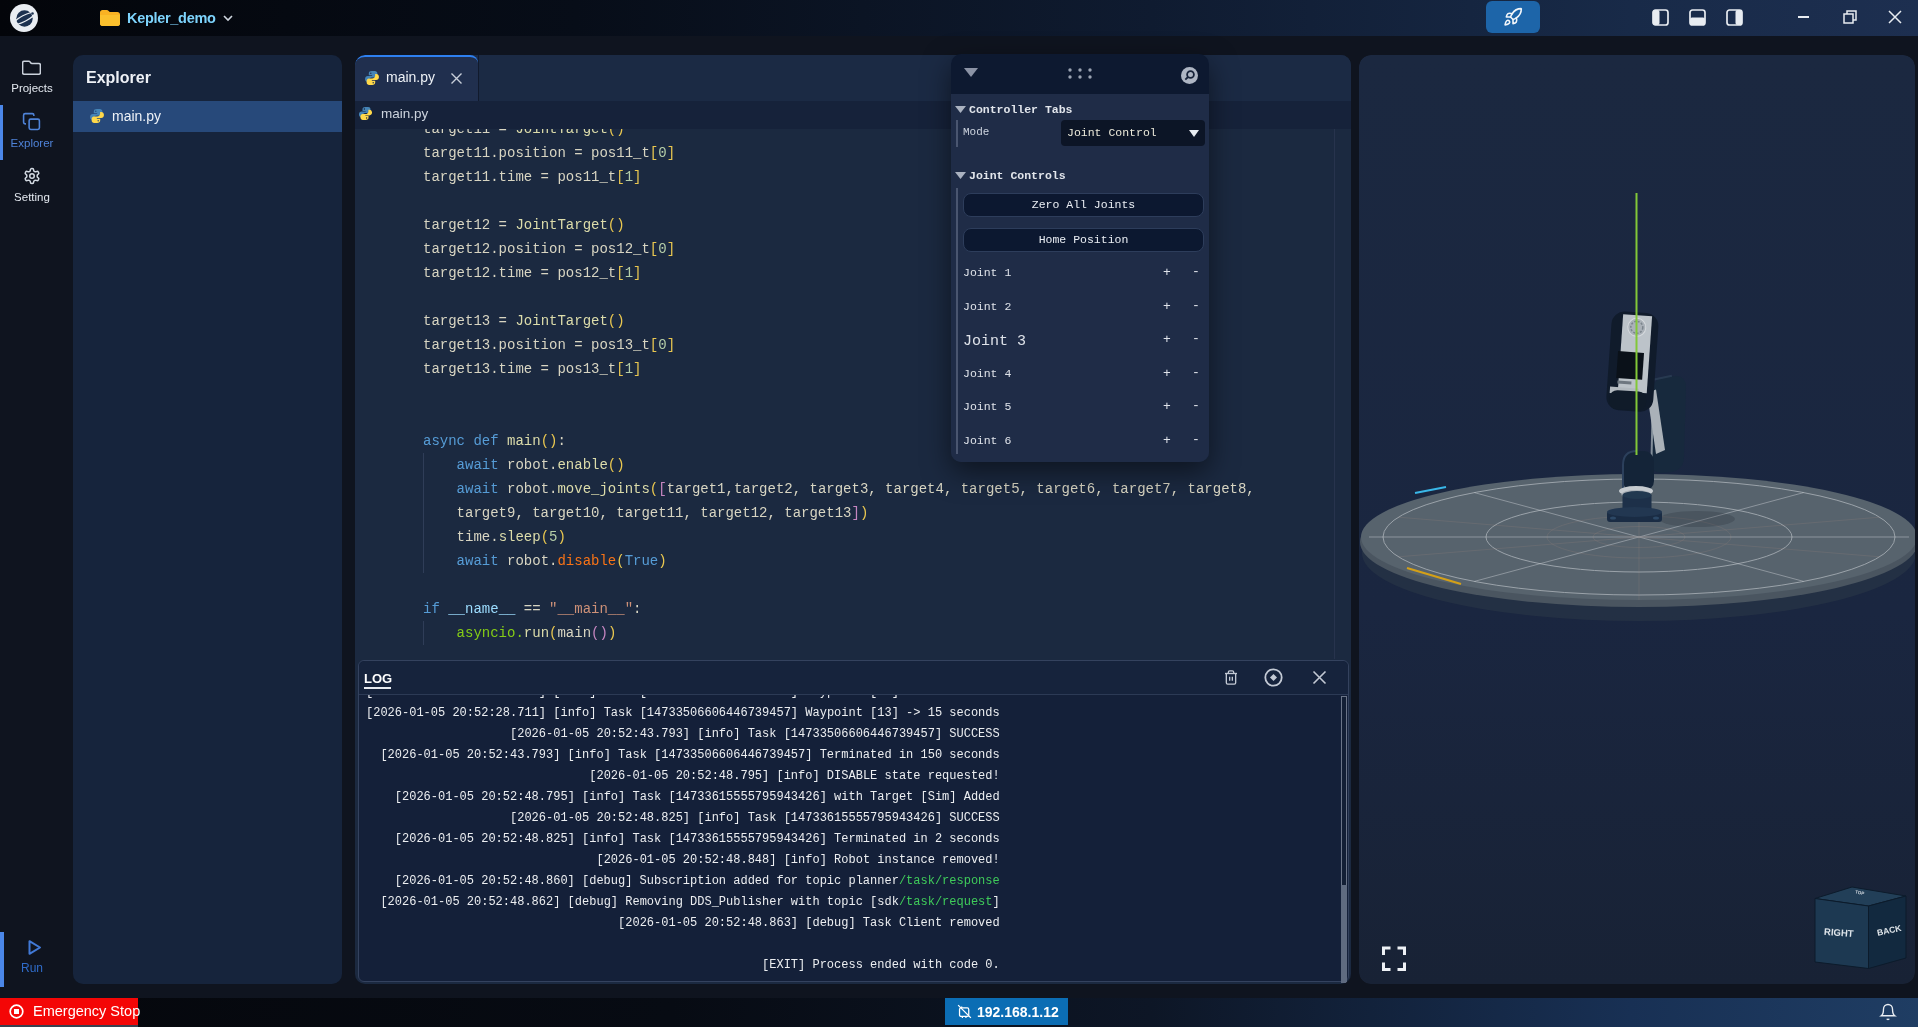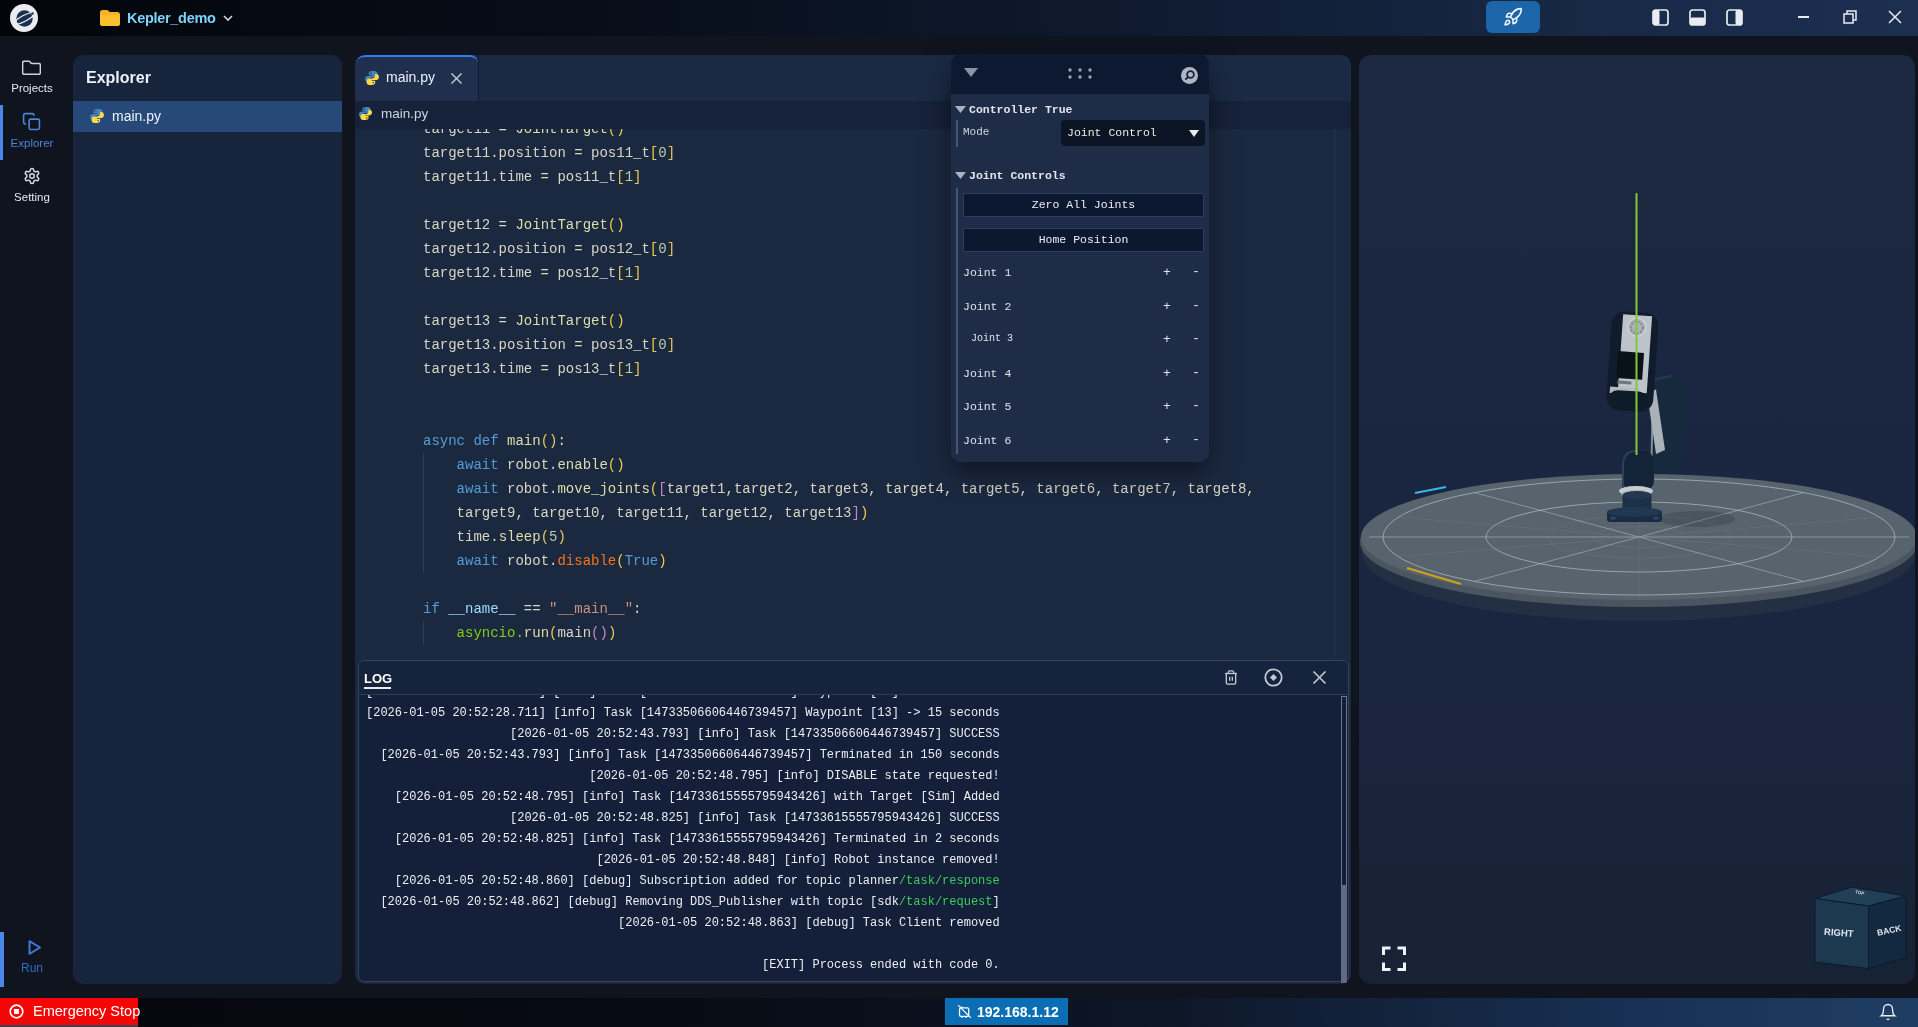--- a/index.html
+++ b/index.html
@@ -14,21 +14,21 @@
 #tab1{left:0;top:0;width:123px;height:46px;background:#202f4e;border-top:2.5px solid #2e80f0;border-radius:10px 8px 0 0;box-sizing:border-box;}
 #tabsep{left:122.5px;top:0;width:1.5px;height:46px;background:#111a2d;}
 #breadcrumb{left:0;top:46px;width:996px;height:28px;background:#16223a;}
 #viewport{left:1359px;top:55px;width:556px;height:929px;}
 #ctrlpanel{left:951px;top:54px;width:258px;height:408px;border-radius:10px;
 box-shadow:0 10px 28px rgba(0,0,0,.5);z-index:30;}
 #ctrlhead{left:0;top:0;width:258px;height:40px;background:#0d1930;border-radius:10px 10px 0 0;}
 #ctrlbody{left:0;top:40px;width:258px;height:368px;background:#1f2c47;border-radius:0 0 10px 10px;}
 #statusbar{left:0;top:998px;width:1918px;height:29px;
 background:linear-gradient(90deg,#05070c 0%,#070b13 35%,#0d1626 60%,#183054 85%,#1f3d63 100%);}
-.cbtn{background:#0c1830;border:1px solid #2d3d5b;border-radius:1px;box-sizing:border-box;
+.cbtn{background:#0c1830;border:1px solid #2d3d5b;border-radius:8px;box-sizing:border-box;
 color:#e9edf3;text-align:center;font-size:11.5px;}
 </style>
 </head>
 <body>
 
 <div class="abs" id="titlebar"></div>
 <svg class="abs" style="left:10px;top:4px" width="28" height="28" viewBox="0 0 28 28">
  <circle cx="14" cy="14" r="14" fill="#e9edf2"></circle>
  <circle cx="14.5" cy="14.5" r="8.2" fill="#1c3150"></circle>
  <ellipse cx="14.2" cy="14.4" rx="11.5" ry="3" fill="none" stroke="#e9edf2" stroke-width="1.2" transform="rotate(-28 14.2 14.4)"></ellipse>
@@ -203,21 +203,21 @@
       </g>
  </svg>
  <svg class="abs" style="left:230px;top:13px" width="17" height="17" viewBox="0 0 17 17">
   <circle cx="8.5" cy="8.5" r="8.5" fill="#aeb6c4"></circle>
   <circle cx="9.5" cy="7.5" r="3.4" fill="none" stroke="#17233a" stroke-width="1.8"></circle>
   <path d="M7 10l-2.7 2.7" stroke="#17233a" stroke-width="1.8"></path>
  </svg>
  <svg class="abs" style="left:4px;top:52px" width="11" height="7" viewBox="0 0 11 7">
       <path d="M0 0h11L5.5 7z" fill="#aab2c0"></path>
     </svg>
- <div class="abs mono" style="left:18px;top:49px;font-size:11.5px;font-weight:bold;color:#e2e6ec;">Controller True</div>
+ <div class="abs mono" style="left:18px;top:49px;font-size:11.5px;font-weight:bold;color:#e2e6ec;">Controller Tabs</div>
  <div class="abs" style="left:5px;top:66px;width:1.5px;height:27px;background:#4a5670;"></div>
  <div class="abs mono" style="left:12px;top:72px;font-size:11px;color:#ccd3de;">Mode</div>
  <div class="abs" style="left:110px;top:66px;width:144px;height:26px;background:#0c1526;border-radius:4px;"></div>
  <div class="abs mono" style="left:116px;top:72px;font-size:11.5px;color:#eceada;">Joint Control</div>
  <svg class="abs" style="left:238px;top:76px" width="10" height="7" viewBox="0 0 10 7">
       <path d="M0 0h10L5 7z" fill="#e8ecf1"></path>
     </svg>
  <svg class="abs" style="left:4px;top:118px" width="11" height="7" viewBox="0 0 11 7">
       <path d="M0 0h11L5.5 7z" fill="#aab2c0"></path>
     </svg>
@@ -225,21 +225,21 @@
  <div class="abs" style="left:5px;top:134px;width:1.5px;height:266px;background:#4a5670;"></div>
  <div class="abs cbtn mono" style="left:12px;top:139px;width:241px;height:24px;line-height:22px;">Zero All Joints</div>
  <div class="abs cbtn mono" style="left:12px;top:173.5px;width:241px;height:24px;line-height:22px;">Home Position</div>
  <div class="abs mono" id="joints">
       <div class="abs" style="left:12px;top:212px;font-size:11.5px;color:#dfe3ea;white-space:nowrap;">Joint 1</div>
       <div class="abs" style="left:212px;top:211px;font-size:13px;color:#dfe3ea;">+</div>
       <div class="abs" style="left:241px;top:210px;font-size:13px;color:#dfe3ea;">-</div>
       <div class="abs" style="left:12px;top:245.5px;font-size:11.5px;color:#dfe3ea;white-space:nowrap;">Joint 2</div>
       <div class="abs" style="left:212px;top:244.5px;font-size:13px;color:#dfe3ea;">+</div>
       <div class="abs" style="left:241px;top:243.5px;font-size:13px;color:#dfe3ea;">-</div>
-      <div class="abs" style="left:20px;top:279px;font-size:10px;color:#dfe3ea;white-space:nowrap;">Joint 3</div>
+      <div class="abs" style="left:12px;top:279px;font-size:15px;color:#dfe3ea;white-space:nowrap;">Joint 3</div>
       <div class="abs" style="left:212px;top:278px;font-size:13px;color:#dfe3ea;">+</div>
       <div class="abs" style="left:241px;top:277px;font-size:13px;color:#dfe3ea;">-</div>
       <div class="abs" style="left:12px;top:312.5px;font-size:11.5px;color:#dfe3ea;white-space:nowrap;">Joint 4</div>
       <div class="abs" style="left:212px;top:311.5px;font-size:13px;color:#dfe3ea;">+</div>
       <div class="abs" style="left:241px;top:310.5px;font-size:13px;color:#dfe3ea;">-</div>
       <div class="abs" style="left:12px;top:346px;font-size:11.5px;color:#dfe3ea;white-space:nowrap;">Joint 5</div>
       <div class="abs" style="left:212px;top:345px;font-size:13px;color:#dfe3ea;">+</div>
       <div class="abs" style="left:241px;top:344px;font-size:13px;color:#dfe3ea;">-</div>
       <div class="abs" style="left:12px;top:379.5px;font-size:11.5px;color:#dfe3ea;white-space:nowrap;">Joint 6</div>
       <div class="abs" style="left:212px;top:378.5px;font-size:13px;color:#dfe3ea;">+</div>

